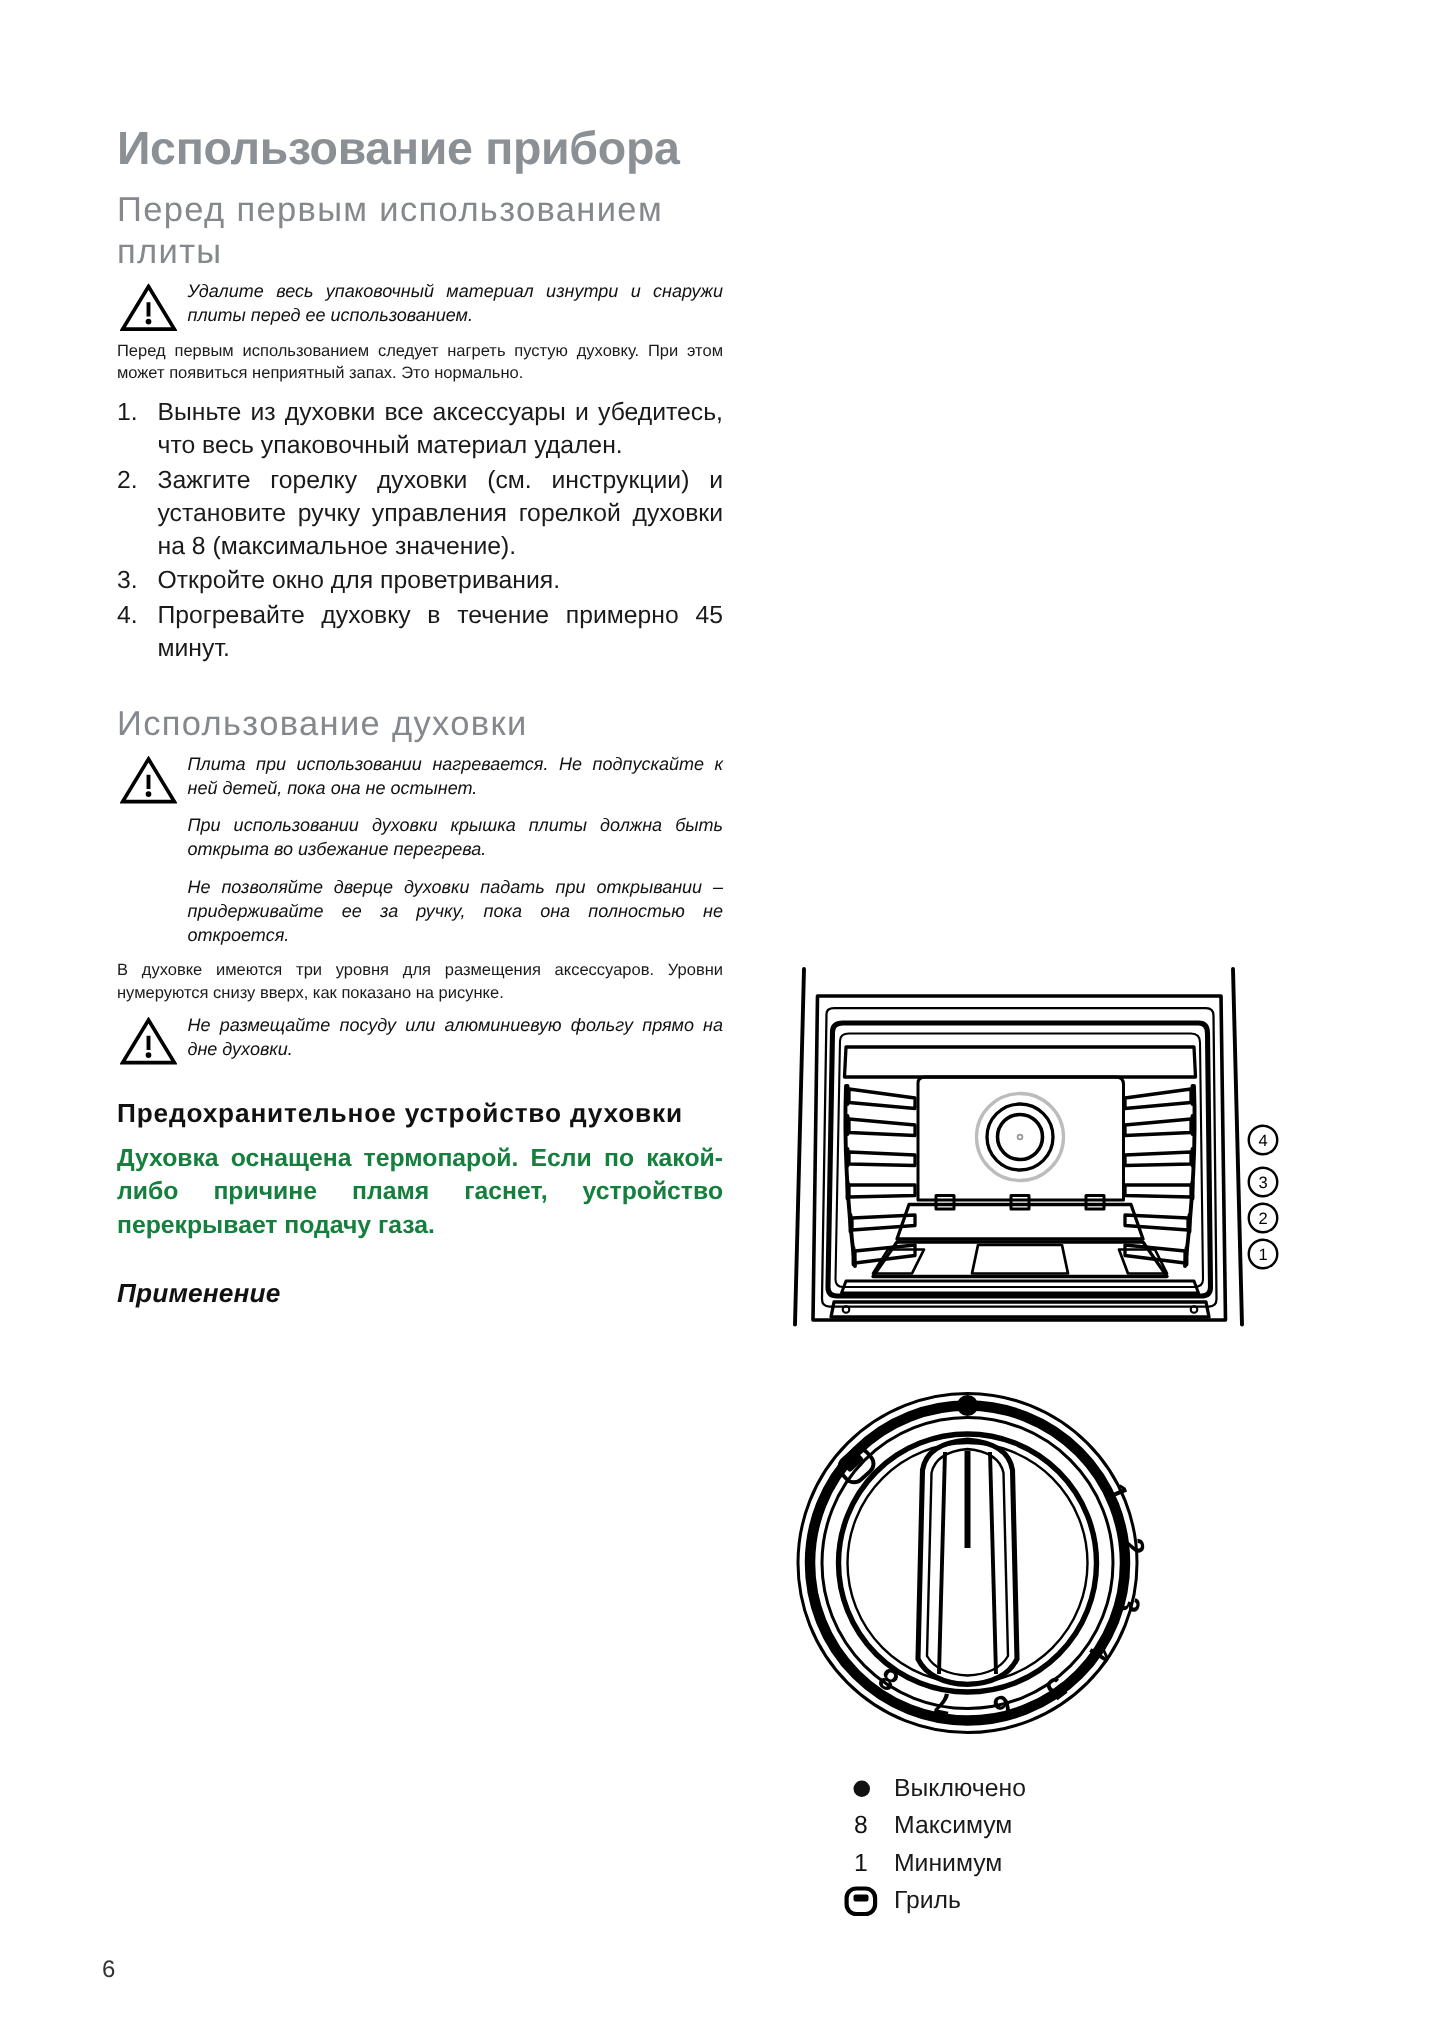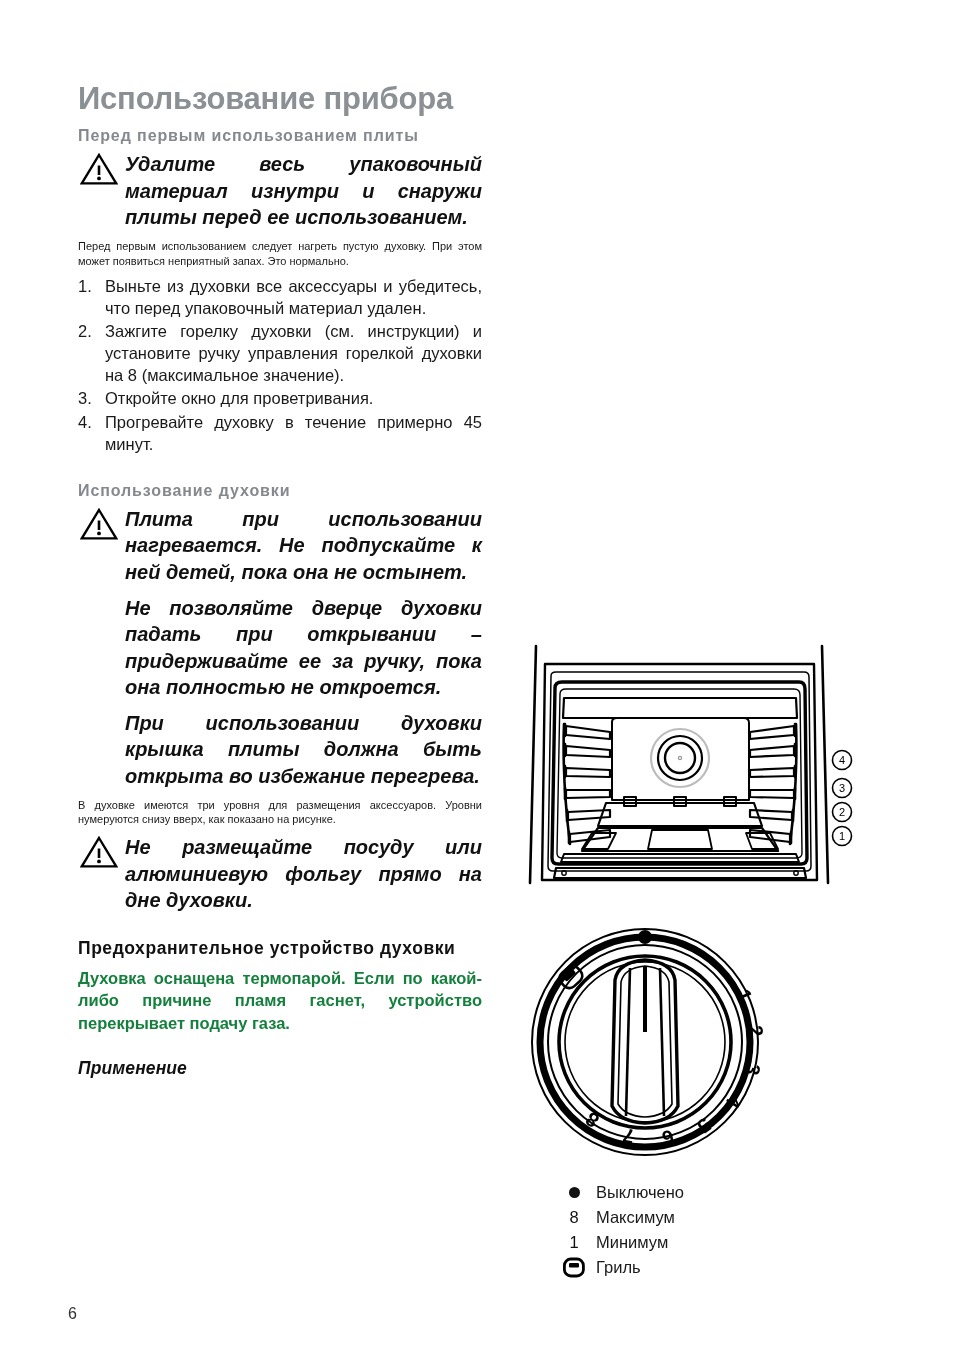--- a/index.html
+++ b/index.html
@@ -33,22 +33,22 @@
     font-size: 31px;
     font-weight: bold;
     color: #8b9095;
     letter-spacing: -0.2px;
     line-height: 1.1;
     margin: 0 0 10px 0;
     white-space: nowrap;
   }
 
   .sec-head {
-    font-size: 16px;
-    font-weight: bold;
+    font-size: 23px;
+    font-weight: normal;
     color: #85898e;
     letter-spacing: 0.9px;
     margin: 0 0 6px 0;
     line-height: 1.2;
   }
 
   .sec-head.spaced-top { margin-top: 26px; }
 
   .sub-head-black {
     font-size: 17.5px;
@@ -87,22 +87,22 @@
     margin: 4px 0 8px 0;
   }
   .warn-icon {
     position: absolute;
     left: 2px;
     top: 2px;
     width: 38px;
     height: 32px;
   }
   .warn p {
-    font-size: 20px;
-    font-weight: bold;
+    font-size: 12px;
+    font-weight: normal;
     font-style: italic;
     line-height: 1.33;
     margin: 0 0 9px 0;
     text-align: justify;
     color: #111;
   }
   .warn p:last-child { margin-bottom: 0; }
 
   
   ol.numlist {
@@ -204,21 +204,21 @@
         </svg>
       </span>
       <p>Удалите весь упаковочный материал изнутри и снаружи плиты перед ее использованием.</p>
     </div>
 
     <p class="body">Перед первым использованием следует нагреть пустую духовку. При этом может появиться неприятный запах. Это нормально.</p>
 
     <ol class="numlist">
       <li>
         <span class="num">1.</span>
-        <span>Выньте из духовки все аксессуары и убедитесь, что перед упаковочный материал удален.</span>
+        <span>Выньте из духовки все аксессуары и убедитесь, что весь упаковочный материал удален.</span>
       </li>
       <li>
         <span class="num">2.</span>
         <span>Зажгите горелку духовки (см. инструкции) и установите ручку управления горелкой духовки на 8  (максимальное значение).</span>
       </li>
       <li>
         <span class="num">3.</span>
         <span>Откройте окно для проветривания.</span>
       </li>
       <li>
@@ -232,22 +232,22 @@
 
     <div class="warn">
       <span class="warn-icon">
         <svg viewBox="0 0 38 32" width="38" height="32" aria-hidden="true">
           <path d="M19 2 L36.2 30.4 L1.8 30.4 Z" fill="none" stroke="#000" stroke-width="2.4" stroke-linejoin="miter"></path>
           <rect x="17.7" y="12.5" width="2.6" height="9.5" fill="#000"></rect>
           <circle cx="19" cy="25.4" r="1.9" fill="#000"></circle>
         </svg>
       </span>
       <p>Плита при использовании нагревается. Не подпускайте к ней детей, пока она не остынет.</p>
+      <p>При использовании духовки крышка плиты должна быть открыта во избежание перегрева.</p>
       <p>Не позволяйте дверце духовки падать при открывании – придерживайте ее за ручку, пока она полностью не откроется.</p>
-      <p>При использовании духовки крышка плиты должна быть открыта во избежание перегрева.</p>
     </div>
 
     <p class="body">В духовке имеются три уровня для размещения аксессуаров. Уровни нумеруются снизу вверх, как показано на рисунке.</p>
 
     <div class="warn">
       <span class="warn-icon">
         <svg viewBox="0 0 38 32" width="38" height="32" aria-hidden="true">
           <path d="M19 2 L36.2 30.4 L1.8 30.4 Z" fill="none" stroke="#000" stroke-width="2.4" stroke-linejoin="miter"></path>
           <rect x="17.7" y="12.5" width="2.6" height="9.5" fill="#000"></rect>
           <circle cx="19" cy="25.4" r="1.9" fill="#000"></circle>

